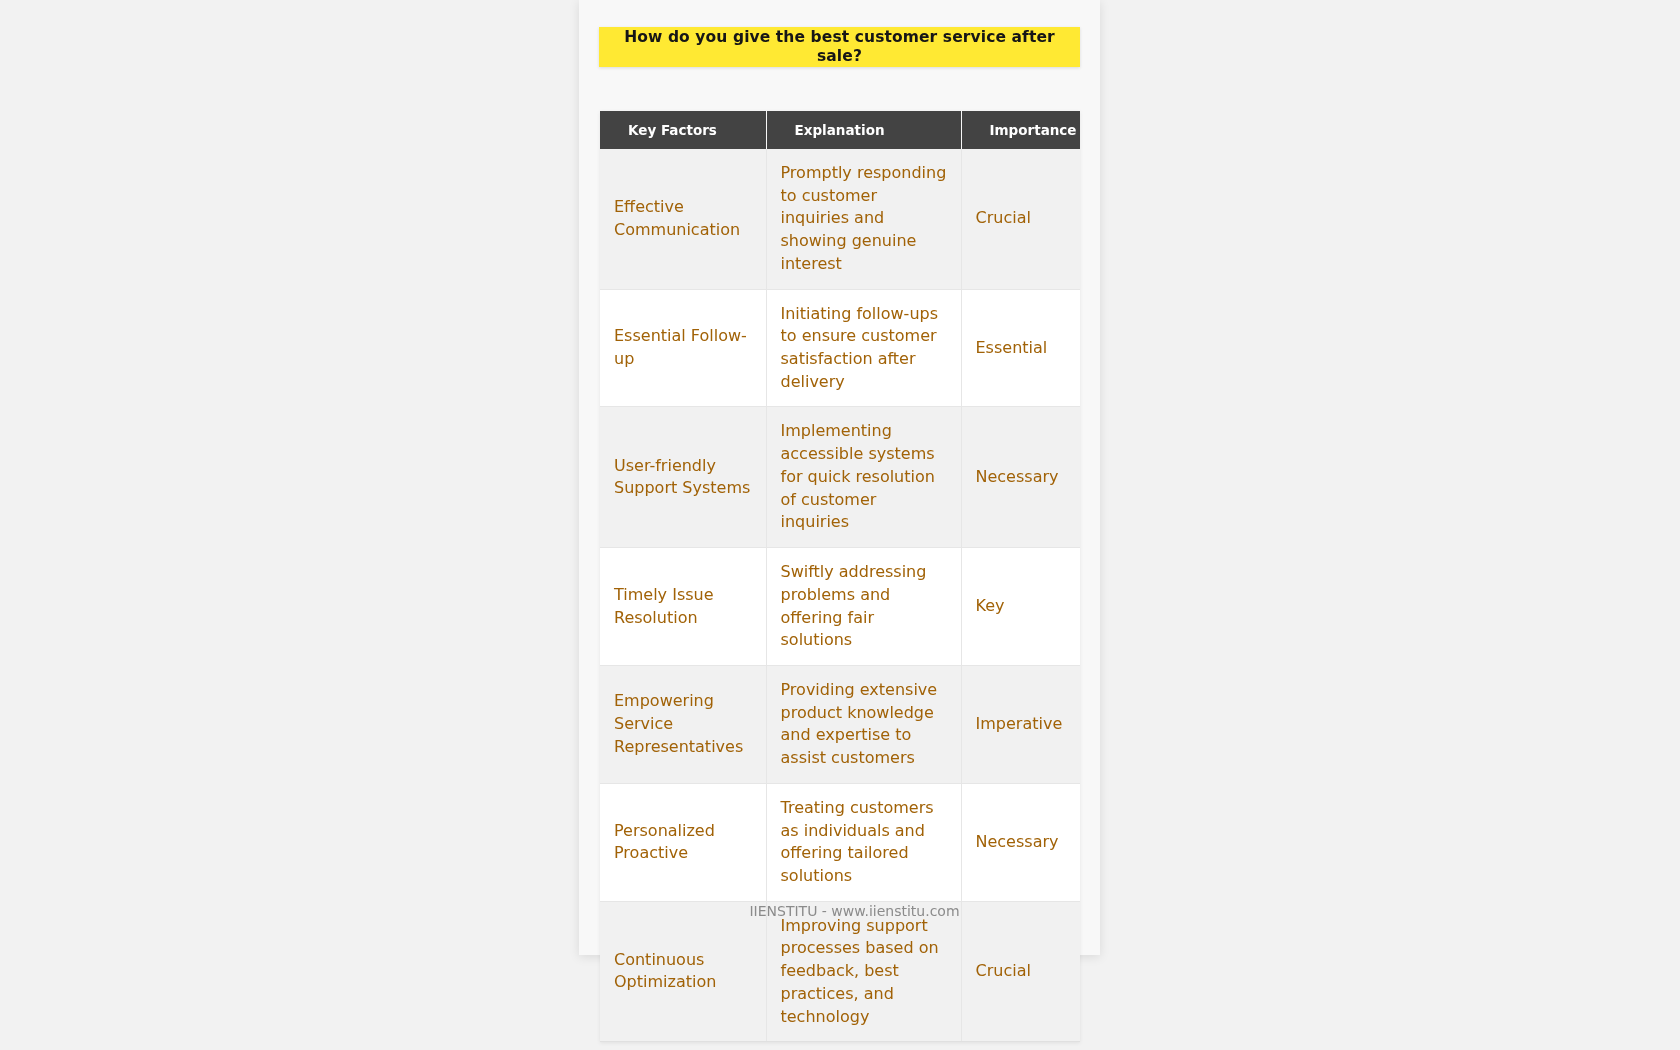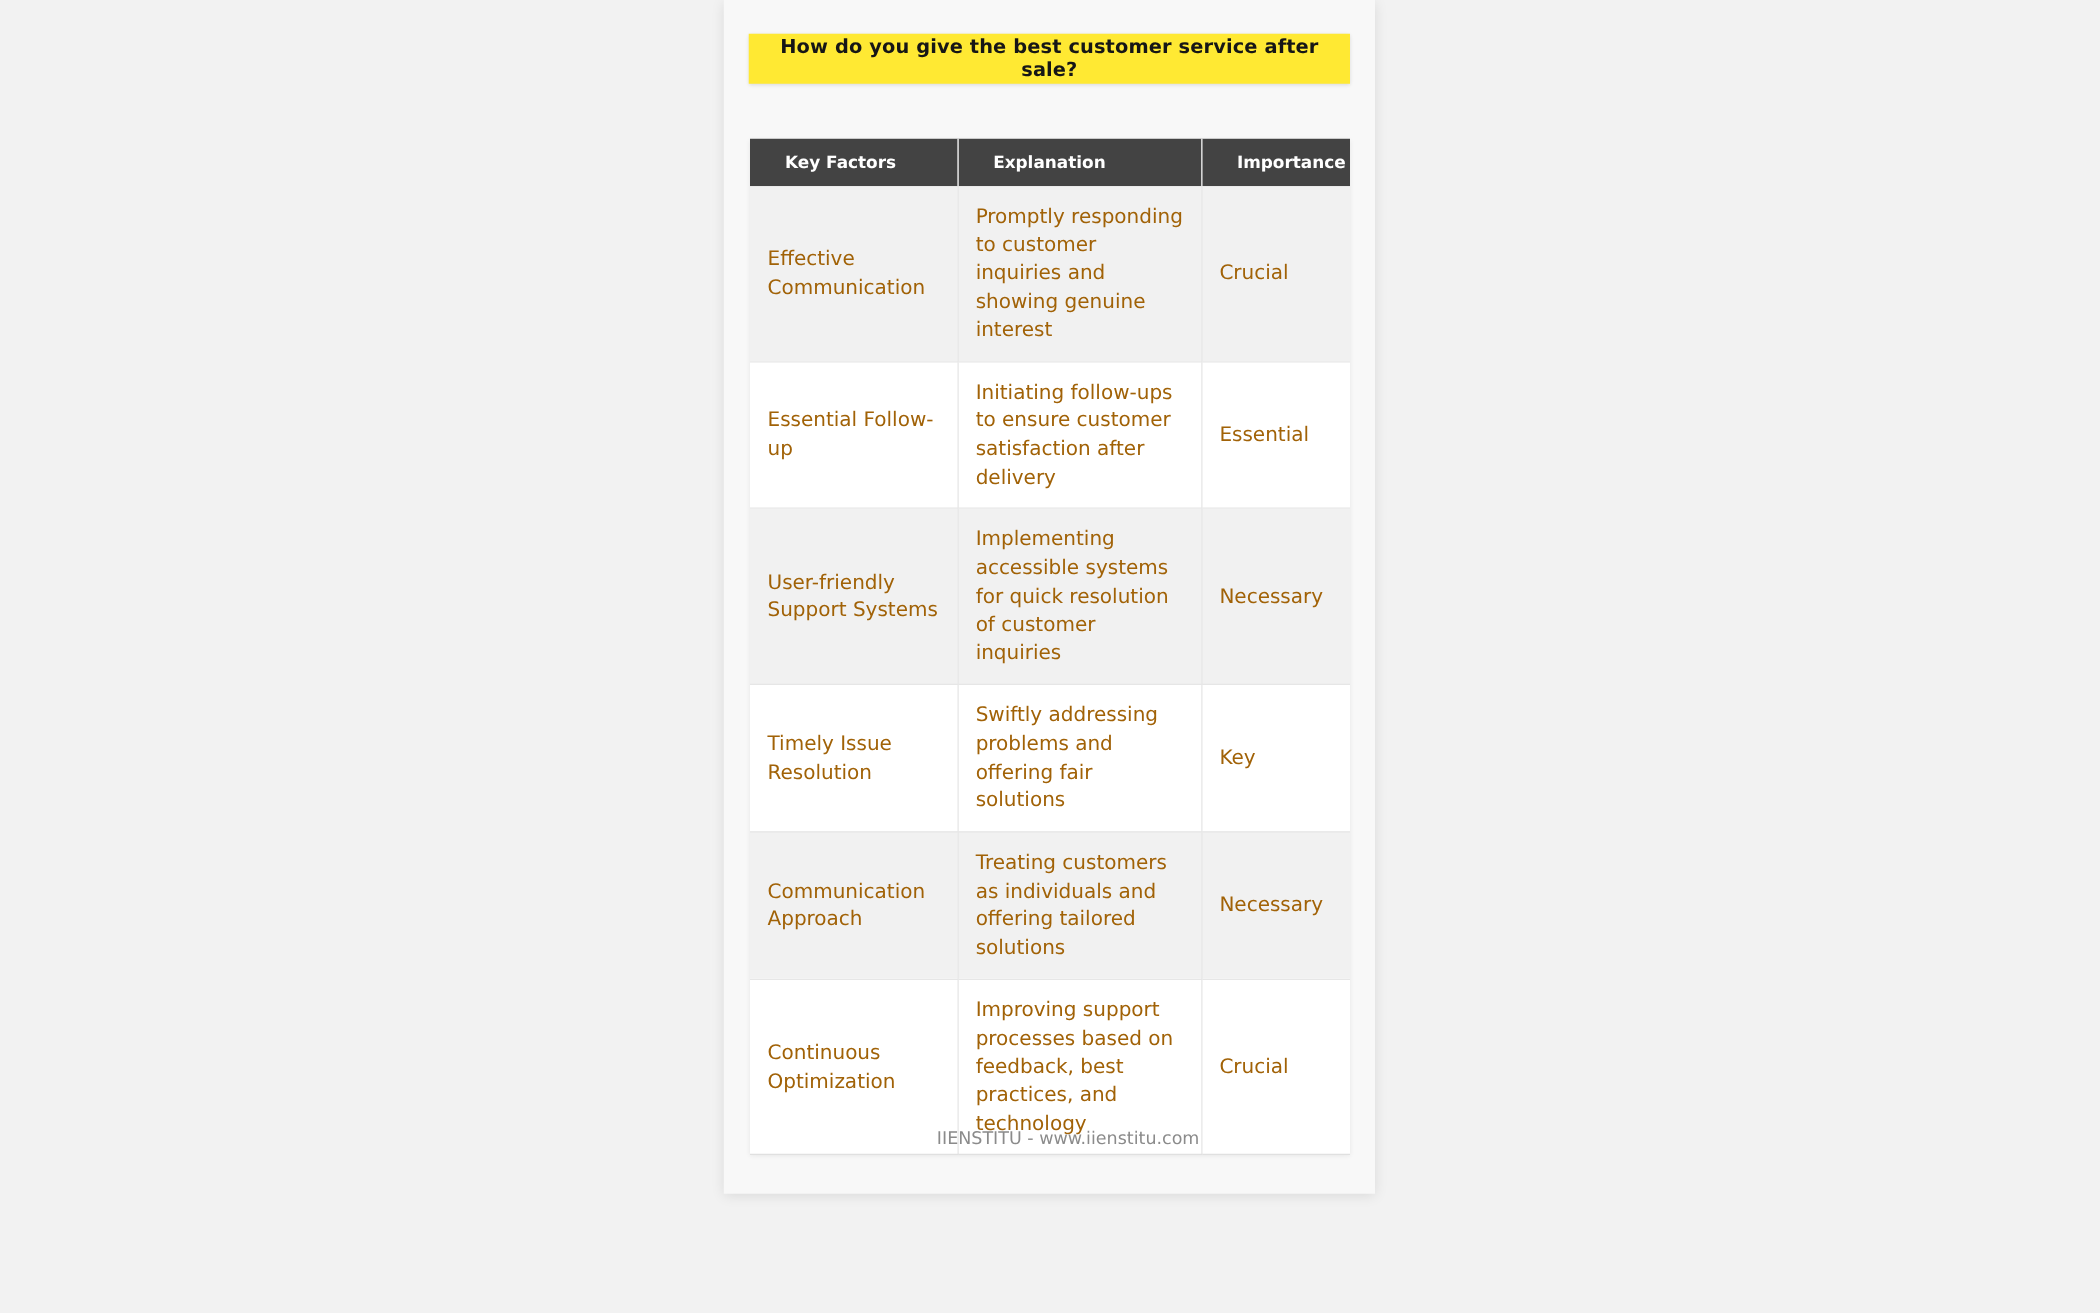--- a/index.html
+++ b/index.html
@@ -155,21 +155,26 @@
             <td>User-friendly Support Systems</td>
             <td>Implementing accessible systems for quick resolution of customer inquiries</td>
             <td>Necessary</td>
           </tr>
           <tr>
             <td>Timely Issue Resolution</td>
             <td>Swiftly addressing problems and offering fair solutions</td>
             <td>Key</td>
           </tr>
           <tr>
-            <td>Communication Approach</td>
+            <td>Empowering Service Representatives</td>
+            <td>Providing extensive product knowledge and expertise to assist customers</td>
+            <td>Imperative</td>
+          </tr>
+          <tr>
+            <td>Personalized Proactive</td>
             <td>Treating customers as individuals and offering tailored solutions</td>
             <td>Necessary</td>
           </tr>
           <tr>
             <td>Continuous Optimization</td>
             <td>Improving support processes based on feedback, best practices, and technology</td>
             <td>Crucial</td>
           </tr>
         </tbody>
       </table>

